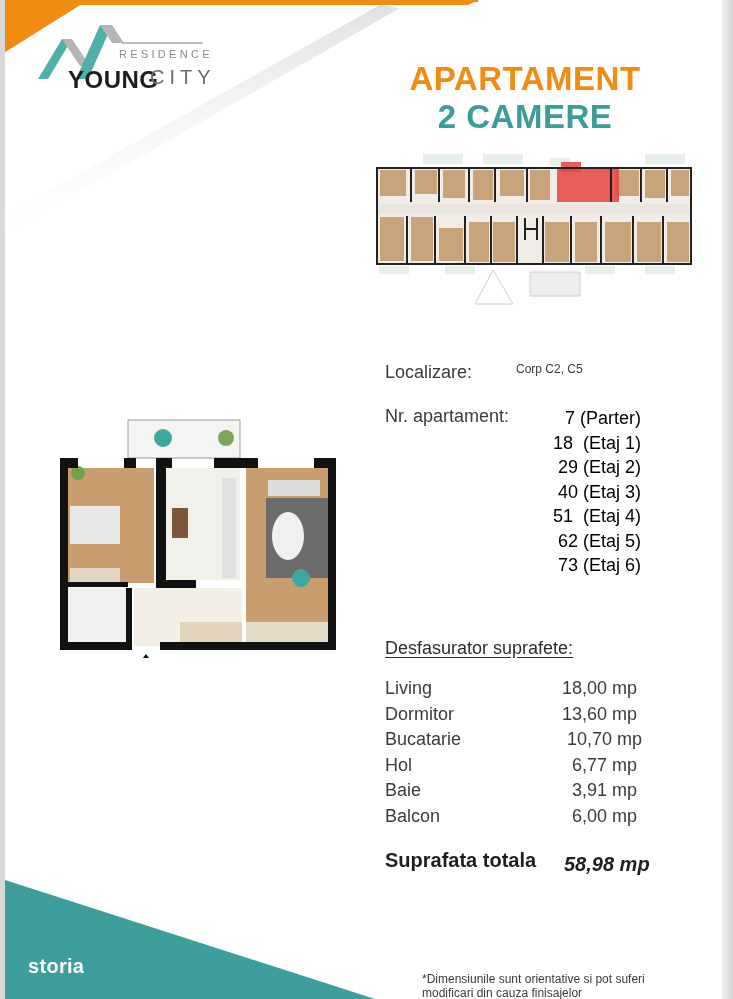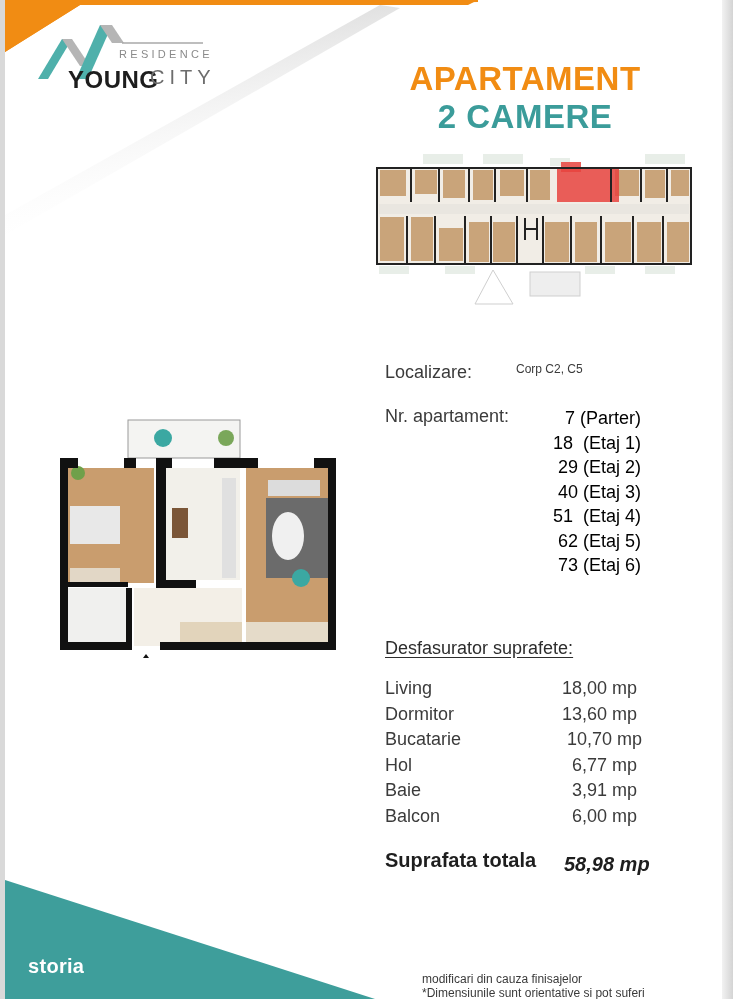--- a/index.html
+++ b/index.html
@@ -259,15 +259,15 @@
     <span class="surf-val">  6,00 mp</span>
   </div>
 </div>
 <div class="total-row">
   <span>Suprafata totala</span>
   <span class="total-val">58,98 mp</span>
 </div>
 
 <div class="storia">storia</div>
 <div class="footnote">
+  <div>*Dimensiunile sunt orientative si pot suferi</div>
   <div>modificari din cauza  finisajelor</div>
-  <div>*Dimensiunile sunt orientative si pot suferi</div>
 </div>
 
 </body></html>

